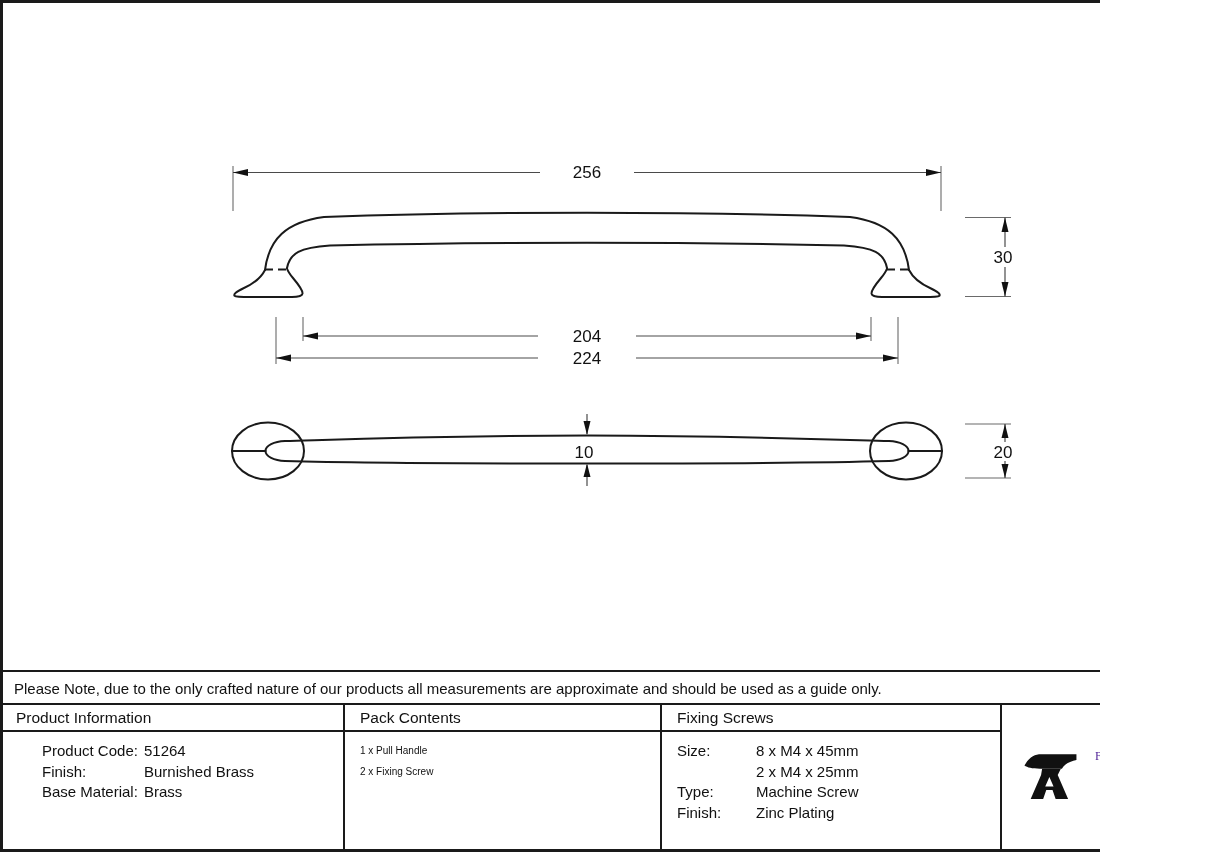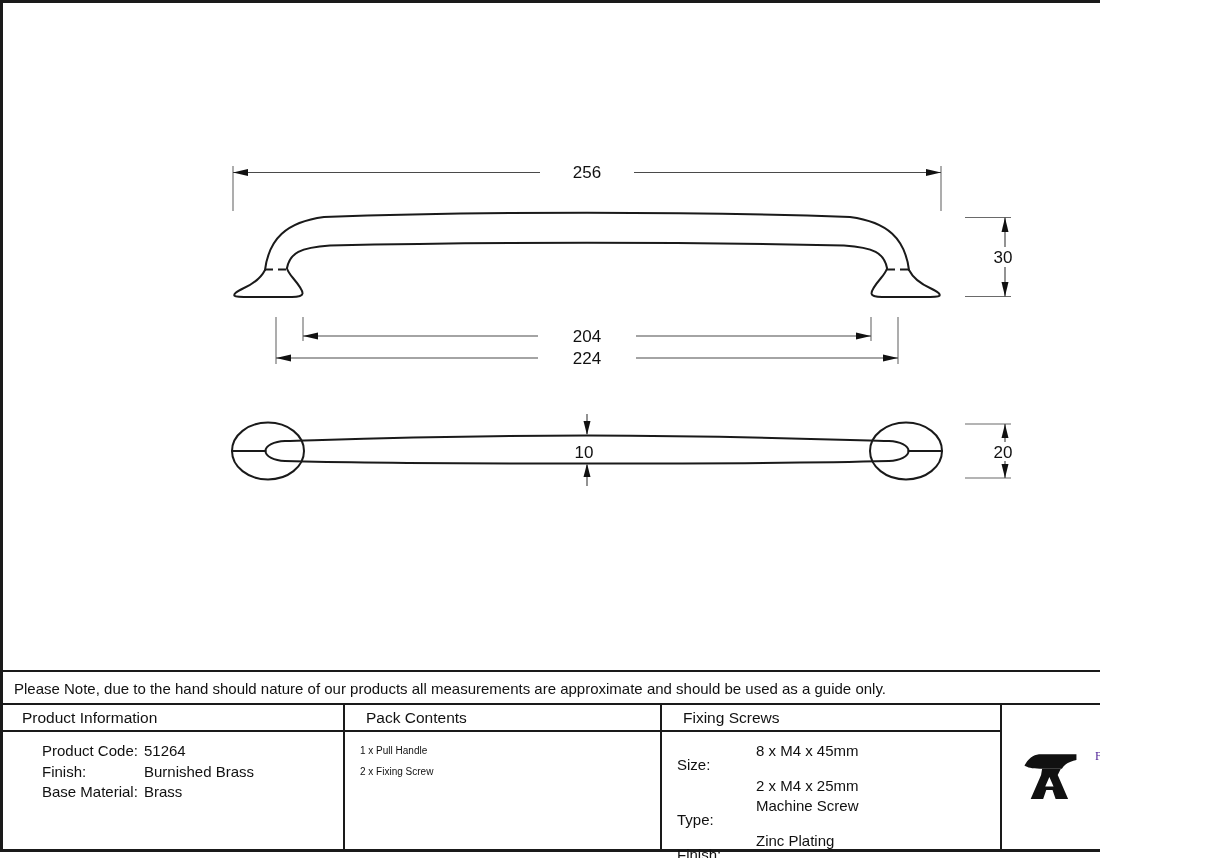--- a/index.html
+++ b/index.html
@@ -16,25 +16,25 @@
     font-family:"Liberation Sans", sans-serif; font-size:17px; fill:#111;
   }
   .outline { fill:none; stroke:#1a1a1a; stroke-width:2; stroke-linecap:round; }
   .joint   { fill:none; stroke:#1a1a1a; stroke-width:1.8; stroke-dasharray:8 5; }
   .dimline { fill:none; stroke:#4a4a4a; stroke-width:1.2; }
   .extline { fill:none; stroke:#6a6a6a; stroke-width:1.1; }
   .arrow   { fill:#111; stroke:none; }
 
   .hline, .vline { position:absolute; background:#1a1a1a; }
   .note-text { position:absolute; left:14px; top:680px; font-size:15px; }
-  .cell-header { position:absolute; top:709px; font-size:15.5px;margin-left:6px; }
+  .cell-header { position:absolute; top:709px; font-size:15.5px; }
   .kv { position:absolute; font-size:15px; line-height:20.6px; }
   .kv .row { display:flex; }
   .kv .lbl { flex:0 0 102px; }
-  .kv.fix .lbl { flex:0 0 79px;margin-top:14px; }
+  .kv.fix .lbl { flex:0 0 79px; }
   .list { position:absolute; font-size:10px; line-height:20.6px; }
 
   .logo { position:absolute; left:1023px; top:748px; width:170px; height:58px; }
   .logo .anvil-svg { position:absolute; left:0; top:2px; }
   .logo .suffix {
     position:absolute; left:52px; top:-2px; font-family:"Liberation Serif", serif;
     font-weight:bold; font-size:70px; line-height:70px; letter-spacing:1px; color:#111;margin-left:32px;
   }
   .logo .prefix {
     position:absolute; left:72px; top:1px; font-family:"Liberation Serif", serif;
@@ -144,21 +144,21 @@
     <g>
       <line class="dimline" x1="587" y1="414" x2="587" y2="434"></line>
       <line class="dimline" x1="587" y1="486" x2="587" y2="465"></line>
       <polygon class="arrow" points="587,435 583.5,421 590.5,421"></polygon>
       <polygon class="arrow" points="587,463.5 583.5,477 590.5,477"></polygon>
       <text x="584" y="457.5" text-anchor="middle">10</text>
     </g>
   </svg>
 
   <div class="hline" style="left:3px; top:670px; width:1201px; height:2px;"></div>
-  <div class="note-text">Please Note, due to the hand should nature of our products all measurements are approximate and should be used as a guide only.</div>
+  <div class="note-text">Please Note, due to the only crafted nature of our products all measurements are approximate and should be used as a guide only.</div>
 
   <div class="hline" style="left:3px; top:703px; width:1201px; height:2px;"></div>
   <div class="hline" style="left:3px; top:730px; width:999px; height:2px;"></div>
   <div class="vline" style="left:343px; top:705px; width:2px; height:144px;"></div>
   <div class="vline" style="left:660px; top:705px; width:2px; height:144px;"></div>
   <div class="vline" style="left:1000px; top:705px; width:2px; height:144px;"></div>
 
   <div class="cell-header" style="left:16px;">Product Information</div>
   <div class="cell-header" style="left:360px;text-align:right;">Pack Contents</div>
   <div class="cell-header" style="left:677px;">Fixing Screws</div>

